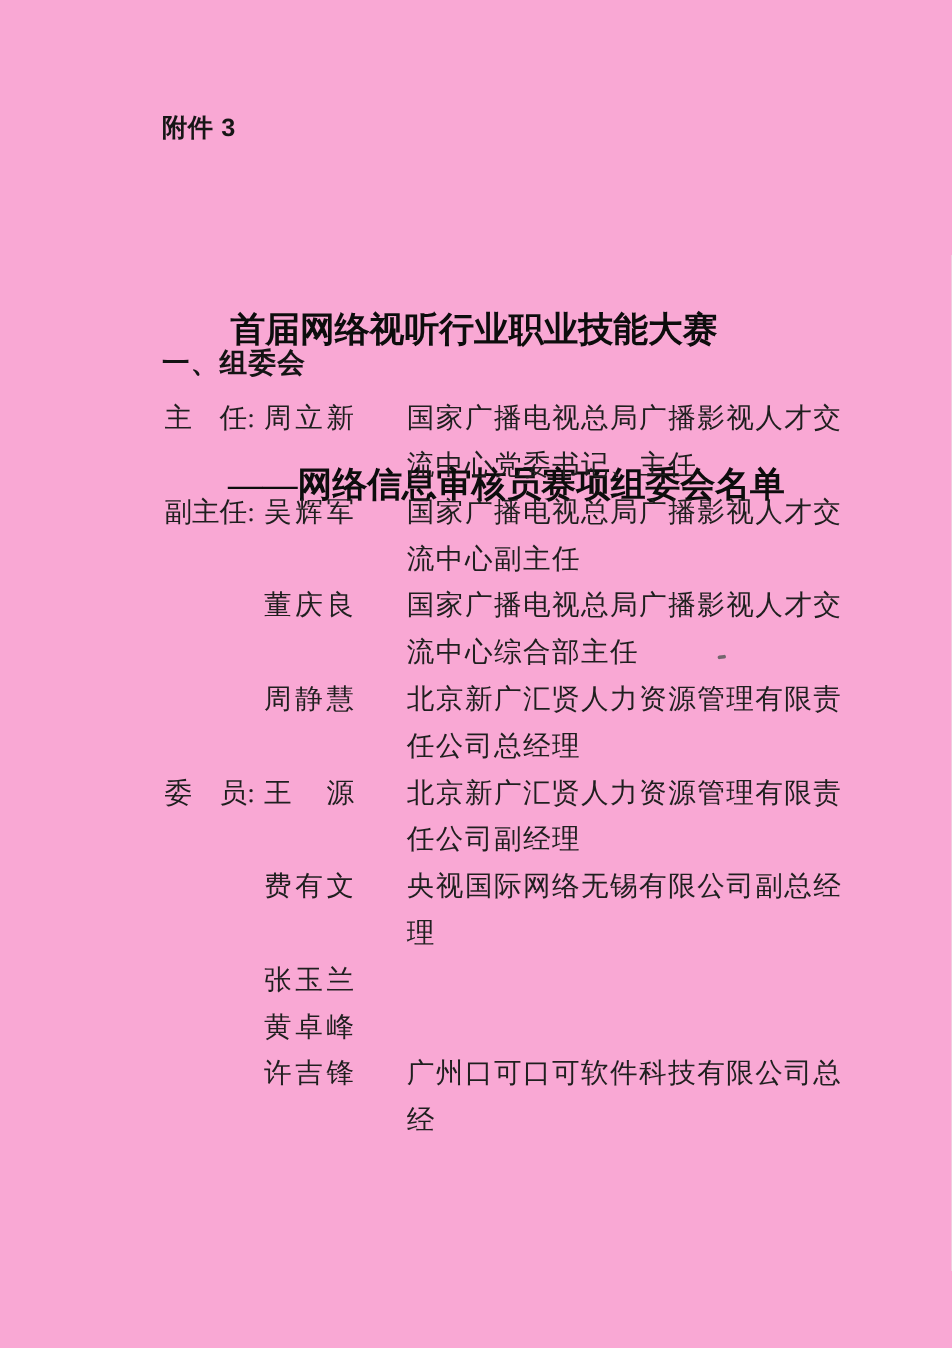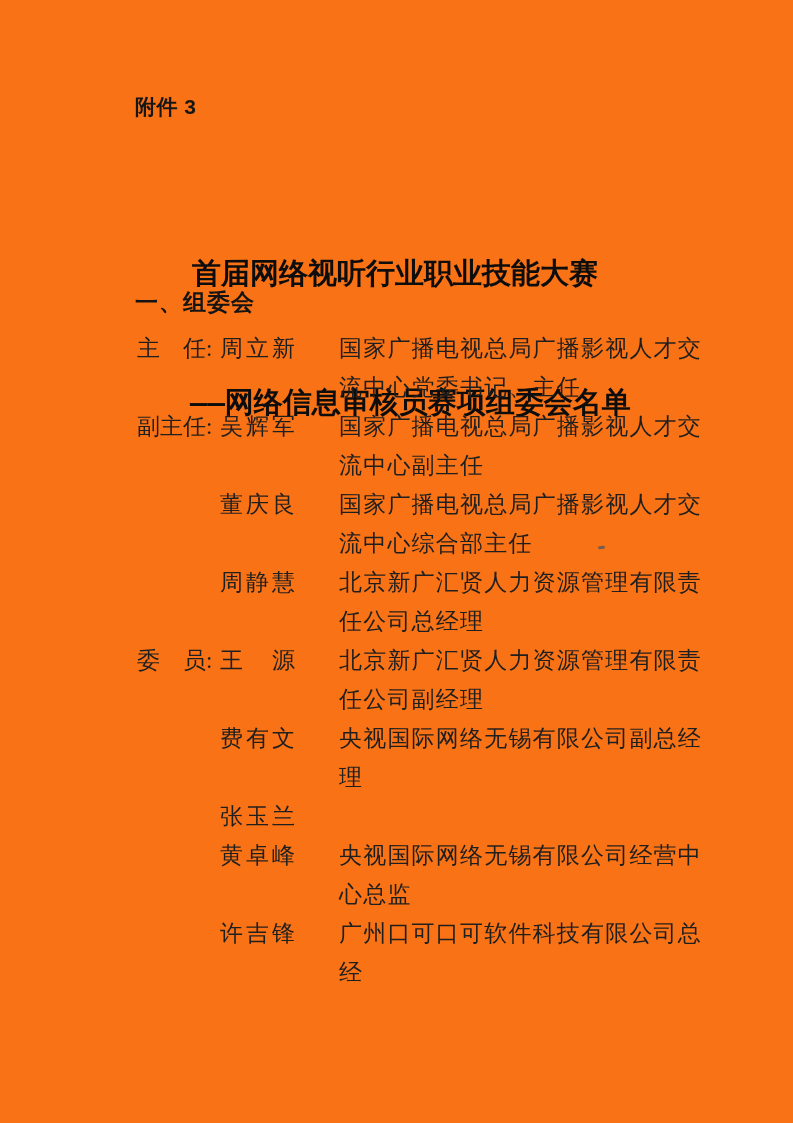--- a/index.html
+++ b/index.html
@@ -5,21 +5,21 @@
   html, body {
     margin: 0;
     padding: 0;
     background: #e8e8e8;
   }
   .page {
     position: relative;
     width: 793px;
     height: 1123px;
     margin: 0 auto;
-    background: #f97316;
+    background: #f9a8d4;
     overflow: hidden;
     color: #1c1c1c;
     font-family: "Liberation Serif", "DejaVu Serif", serif;
   }
 
   
   .attachment-label {
     position: absolute;
     left: 135px;
     top: 95px;
@@ -30,21 +30,21 @@
     color: #161616;
     letter-spacing: 0.5px;
     white-space: pre;
   }
 
   
   .doc-title {
     position: absolute;
     left: 190px;
     top: 168px;
-    font-family: Liberation Mono, monospace;
+    font-family: Liberation Serif, serif;
     font-weight: bold;
     font-size: 29px;
     line-height: 43px;
     color: #0d0d0d;
     letter-spacing: 0px;
     white-space: pre;
   }
   .doc-title .t1 { display: block; padding-left: 2px; }
   .doc-title .t2 { display: block; }
 
@@ -163,21 +163,20 @@
     </div>
 
     <div class="entry">
       <span class="role"></span>
       <span class="name">张玉兰</span>
     </div>
 
     <div class="entry">
       <span class="role"></span>
       <span class="name">黄卓峰</span>
-      <span class="desc">央视国际网络无锡有限公司经营中心总监</span>
     </div>
 
     <div class="entry">
       <span class="role"></span>
       <span class="name">许吉锋</span>
       <span class="desc">广州口可口可软件科技有限公司总经</span>
     </div>
 
   </div>
 

